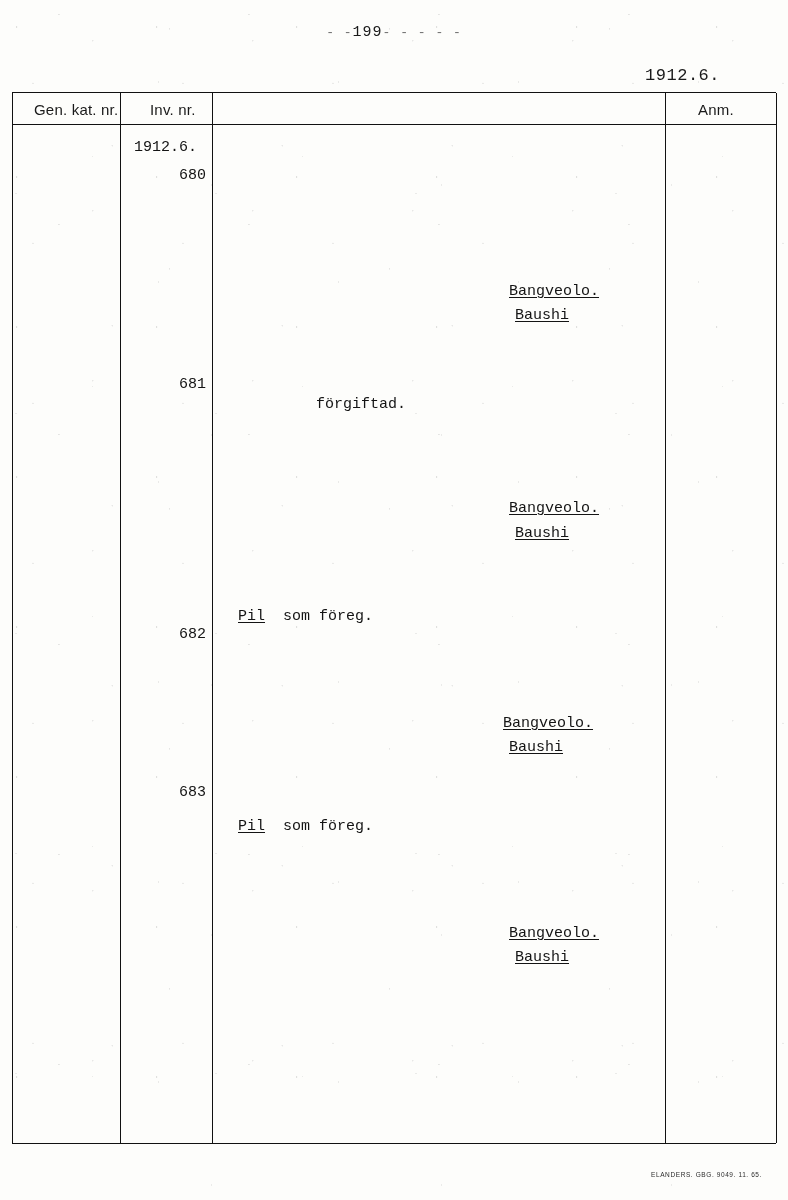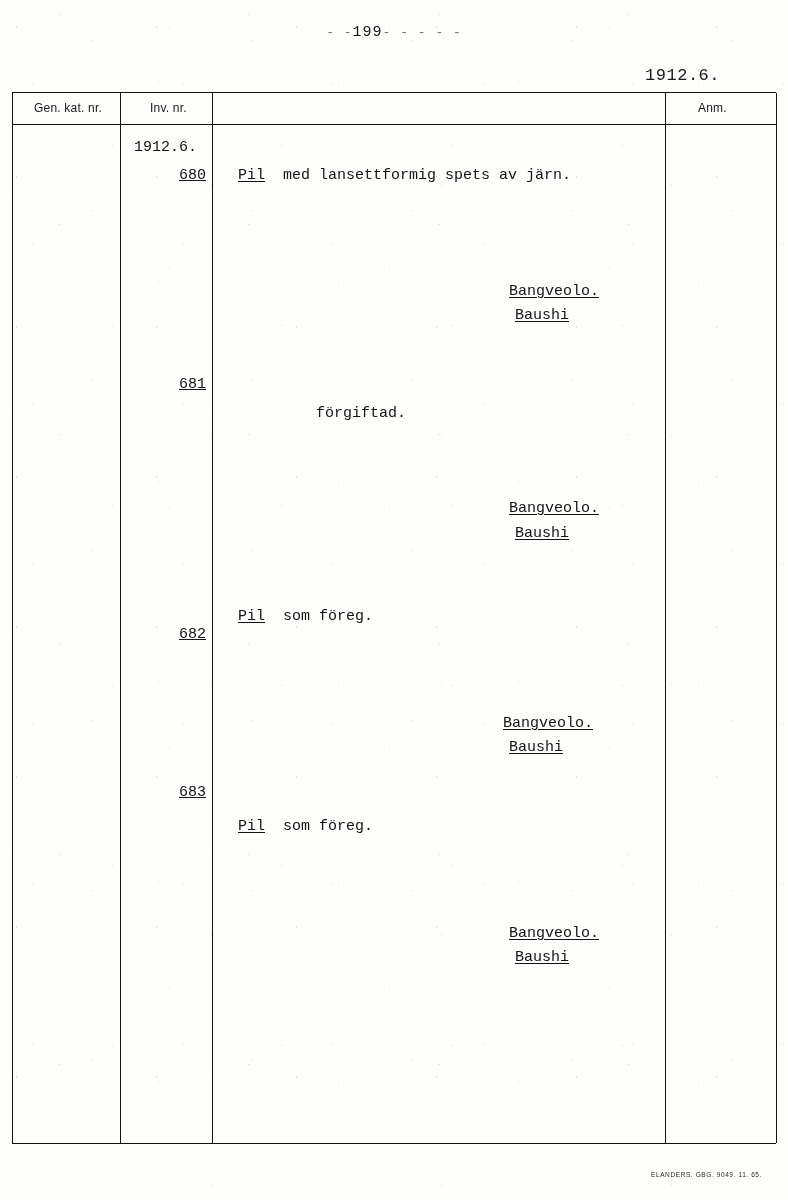--- a/index.html
+++ b/index.html
@@ -93,21 +93,21 @@
     left: 0;
     top: 31px;
     width: 764px;
     border-top: 1.4px solid #111;
   }
 
   .colhead {
     position: absolute;
     top: 8px;
     font-family: "Liberation Sans", sans-serif;
-    font-size: 12px;
+    font-size: 15px;
     color: #1a1a1a;
     letter-spacing: 0.2px;
   }
   .colhead.h1 { left: 22px; width: 90px; }
   .colhead.h2 { left: 138px; width: 70px; }
   .colhead.h3 { left: 686px; width: 70px; }
 
   
   .body {
     position: absolute;
@@ -120,21 +120,20 @@
     position: absolute;
     font-family: "Liberation Mono", monospace;
     font-size: 15px;
     line-height: 19px;
     white-space: pre;
     color: #141414;
   }
   .inv {
     text-align: right;
     width: 72px;
-    text-decoration: underline;
   }
   .u {
     text-decoration: underline;
     text-underline-offset: 2px;
   }
   .place {
     text-decoration: underline;
     text-underline-offset: 2px;
   }
 
@@ -171,26 +170,25 @@
 
     <div class="colhead h1">Gen. kat. nr.</div>
     <div class="colhead h2">Inv. nr.</div>
     <div class="colhead h3">Anm.</div>
 
     <div class="body">
 
       <div class="tw" style="left:122px; top:14px;">1912.6.</div>
 
       <div class="tw inv" style="left:122px; top:42px;">680</div>
-      <div class="tw" style="left:226px; top:42px;"><span class="u">Pil</span><span>  med lansettformig spets av järn.</span></div>
       <div class="tw place" style="left:497px; top:158px;">Bangveolo.</div>
       <div class="tw place" style="left:503px; top:182px;">Baushi</div>
 
       <div class="tw inv" style="left:122px; top:243px;margin-top:8px;">681</div>
-      <div class="tw" style="left:304px; top:280px;">förgiftad.</div>
+      <div class="tw" style="left:304px; top:271px;">förgiftad.</div>
       <div class="tw place" style="left:497px; top:375px;">Bangveolo.</div>
       <div class="tw place" style="left:503px; top:400px;">Baushi</div>
 
       <div class="tw inv" style="left:122px; top:501px;">682</div>
       <div class="tw" style="left:226px; top:483px;"><span class="u">Pil</span><span>  som föreg.</span></div>
       <div class="tw place" style="left:491px; top:590px;">Bangveolo.</div>
       <div class="tw place" style="left:497px; top:614px;">Baushi</div>
 
       <div class="tw inv" style="left:122px; top:659px;">683</div>
       <div class="tw" style="left:226px; top:693px;"><span class="u">Pil</span><span>  som föreg.</span></div>

